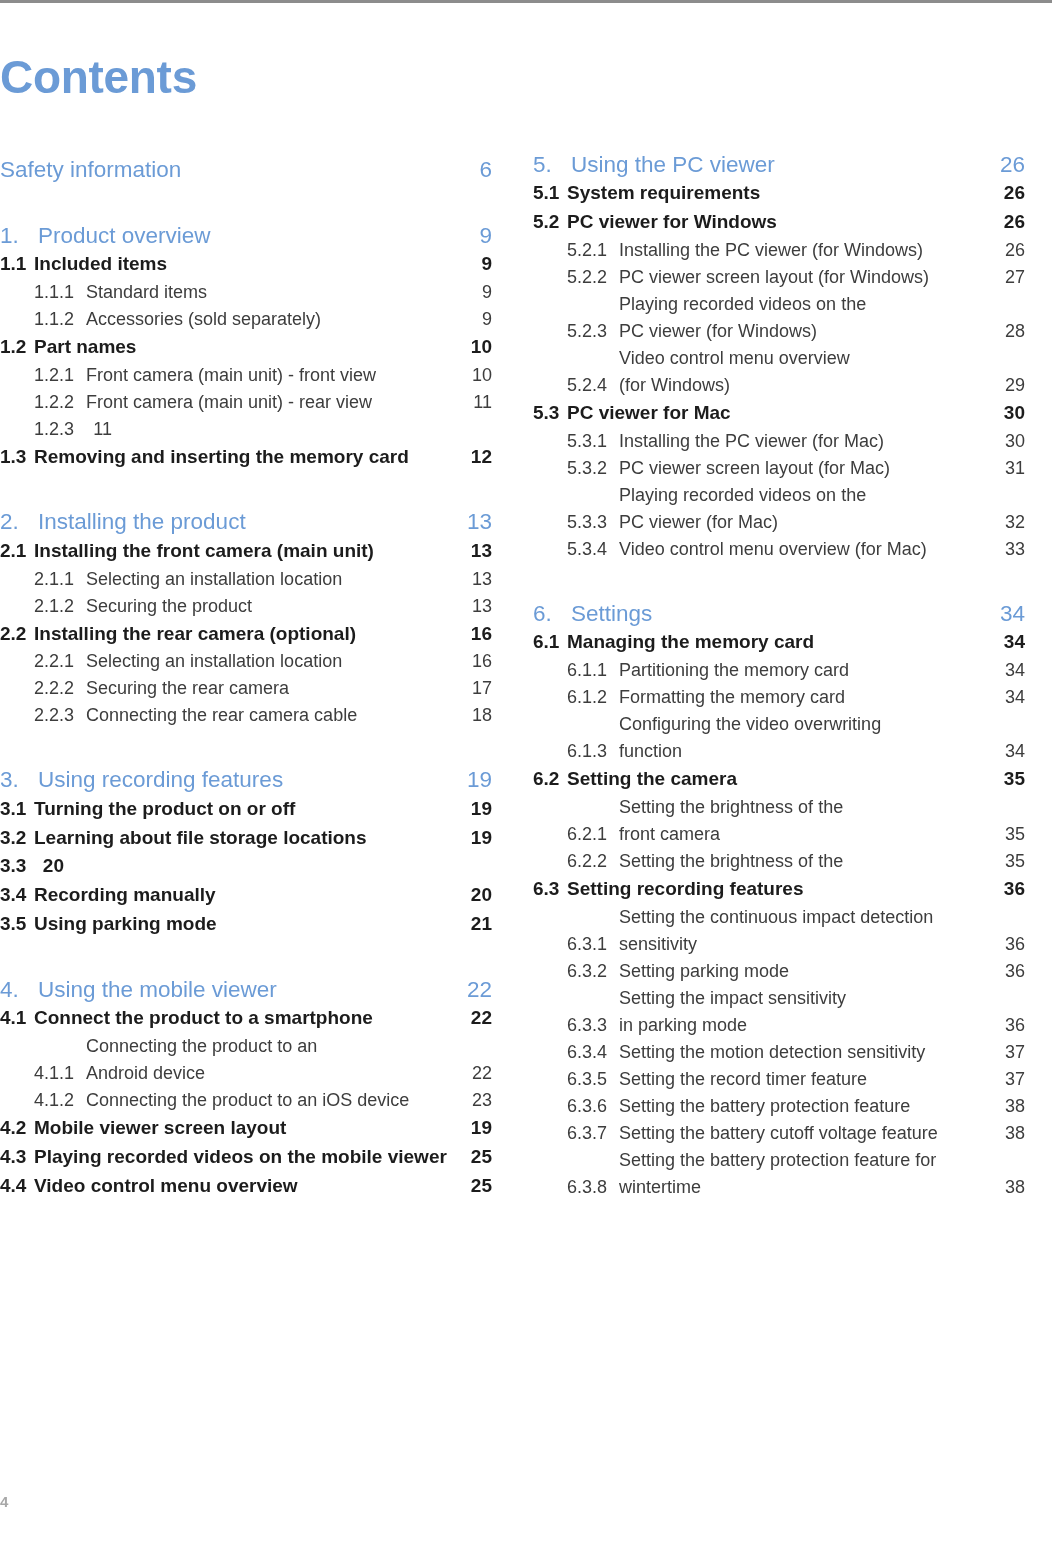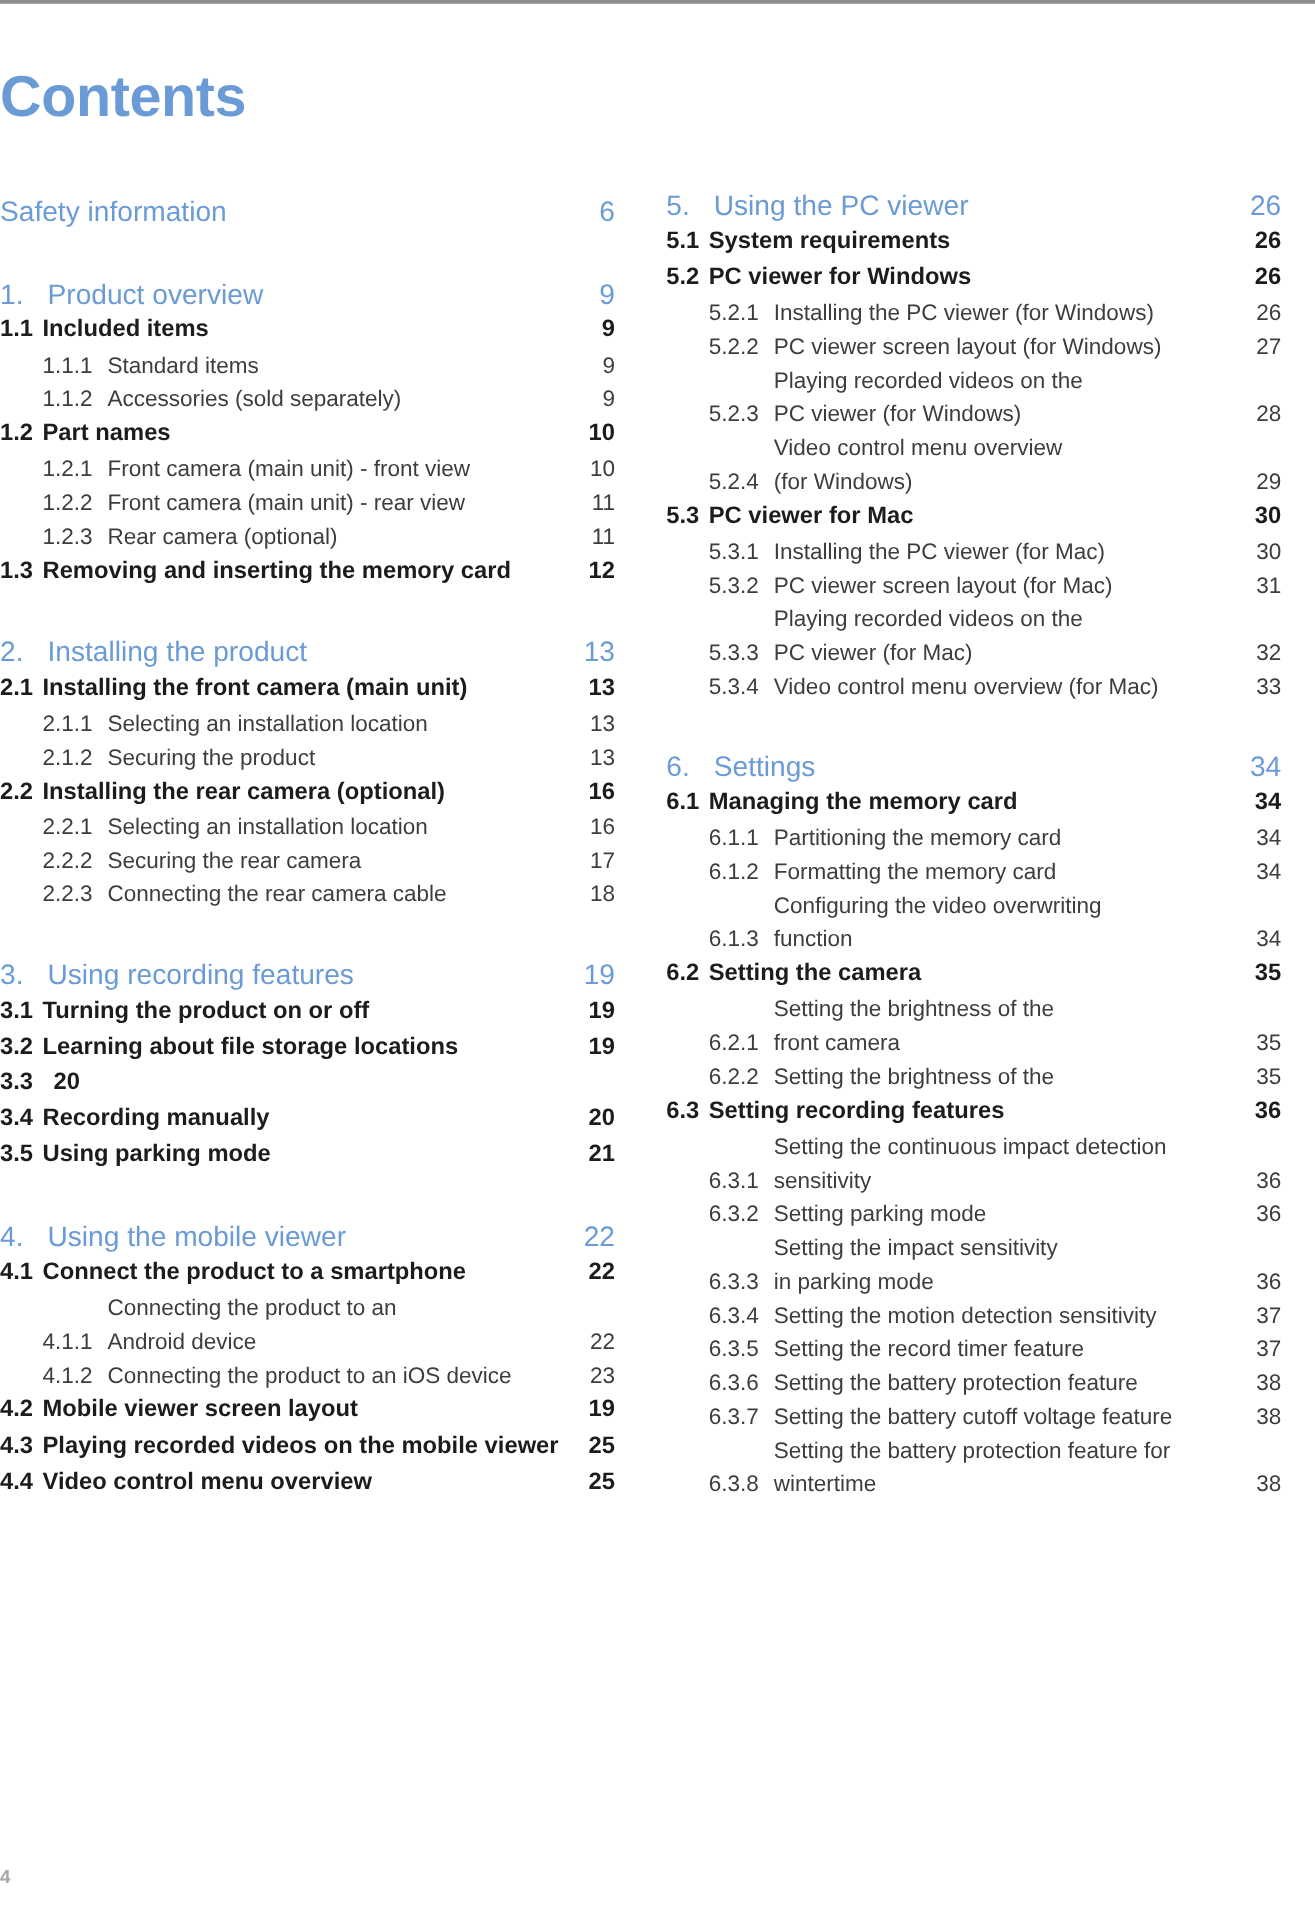--- a/index.html
+++ b/index.html
@@ -173,21 +173,20 @@
           <span class="toc-label"><span>Front camera (main unit) - front view</span></span>
           <span class="toc-page">10</span>
         </div>
         <div class="toc-row lvl3">
           <span class="toc-num">1.2.2</span>
           <span class="toc-label"><span>Front camera (main unit) - rear view</span></span>
           <span class="toc-page">11</span>
         </div>
         <div class="toc-row lvl3">
           <span class="toc-num">1.2.3</span>
-          <span class="toc-label"><span>Rear camera (optional)</span></span>
           <span class="toc-page">11</span>
         </div>
         <div class="toc-row lvl2">
           <span class="toc-num">1.3</span>
           <span class="toc-label"><span>Removing and inserting the memory card</span></span>
           <span class="toc-page">12</span>
         </div>
         <div class="gap-section"></div>
         <div class="toc-row lvl1">
           <span class="toc-num">2.</span>

